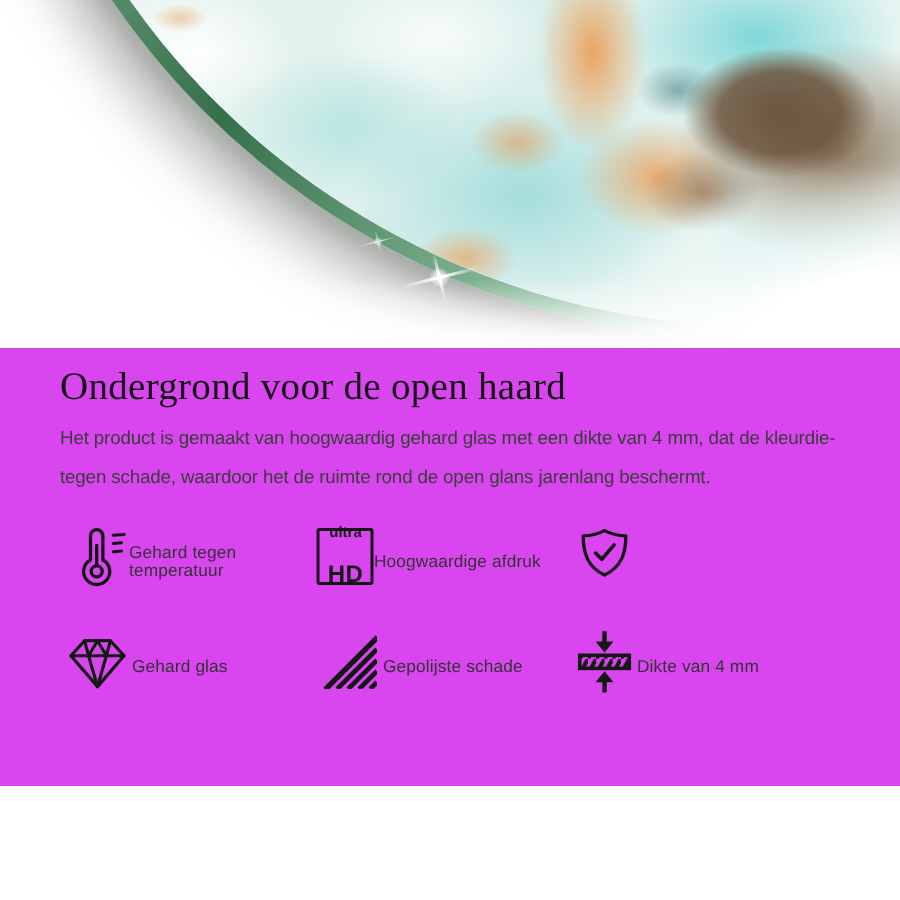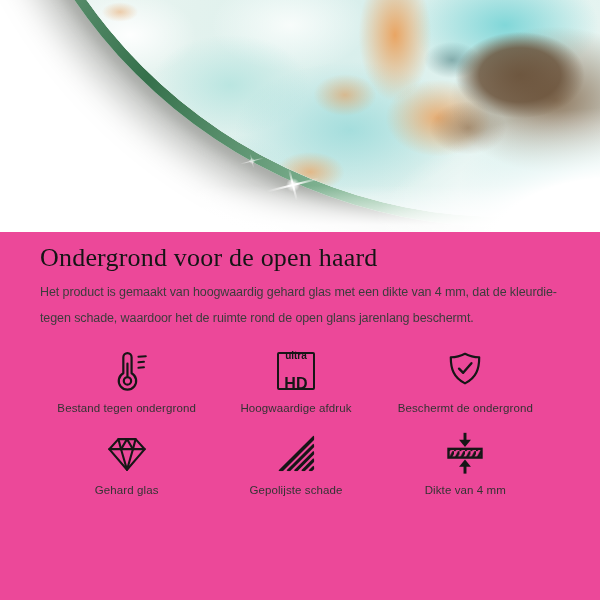--- a/index.html
+++ b/index.html
@@ -1,18 +1,18 @@
 <!DOCTYPE html>
 <html><head>
 <meta charset="utf-8">
 <style>
   * { margin:0; padding:0; box-sizing:border-box; }
   html,body { width:600px; height:600px; }
   body { background:#ffffff; font-family:"Liberation Sans", sans-serif; overflow:hidden; }
-  .page { position:relative; width:600px; height:600px; background:#ec4899; }
+  .page { position:relative; width:600px; height:524px; background:#d946ef; }
 
   
   .hero { position:relative; width:600px; height:232px; overflow:hidden; background:#fff; }
   .glass-edge {
     position:absolute; left:-17px; top:-817px; width:1044px; height:1044px; border-radius:50%;
     background: linear-gradient(115deg,#e8f2ea 0%,#9cc4a8 16%,#35704b 38%,#8fc0a0 56%,#e2f2e7 70%,#5d9b71 86%,#2f6b46 100%);
     box-shadow:-18px 20px 34px rgba(116,119,112,.48), -5px 7px 12px rgba(116,119,112,.30);
   }
   .glass-inner { position:absolute; inset:10px; border-radius:50%; overflow:hidden; background:#e9f4f1; }
   .marble {
@@ -56,21 +56,21 @@
   
   .content { padding:4px 40px 0 40px; }
   .page-title { font-family:"Liberation Serif", serif; font-weight:500; font-size:26px; line-height:32px;
     color:#151515; margin-top:6px; letter-spacing:.2px; }
   .page-title span { display:block; }
   .description { margin-top:5px; font-size:12.5px; line-height:26px; color:#3c3c3c; letter-spacing:-.1px; }
   .description span { display:block; white-space:nowrap; }
 
   
   .features { display:grid; grid-template-columns:1fr 1fr 1fr; row-gap:16px; margin-top:17px; padding:0 10px 0 2px; }
-  .feature { display:flex; flex-direction:column; align-items:center; }
+  .feature { display:flex; flex-direction:row; align-items:center; }
   .icon-wrap { height:46px; display:flex; align-items:center; justify-content:center; margin-bottom:8px; }
   .feature-label { font-size:11.5px; color:#333333; letter-spacing:.1px; }
   .uhd-box { width:38px; height:38px; border:2.5px solid #161616; border-radius:2px;
     display:flex; flex-direction:column; align-items:center; justify-content:center; line-height:1; color:#161616; }
   .uhd-top { font-size:10px; font-weight:700; }
   .uhd-bottom { font-size:16px; font-weight:800; margin-top:15px; letter-spacing:.3px; }
   svg.feat { display:block; }
 </style>
 </head>
 <body>
@@ -112,41 +112,40 @@
         <div class="icon-wrap">
           <svg class="feat" width="44" height="44" viewBox="0 0 48 48" fill="none" stroke="#161616" stroke-width="2.4" stroke-linecap="round" stroke-linejoin="round">
             <path d="M20 26.5 V9 a4.5 4.5 0 0 1 9 0 V26.5 a9.5 9.5 0 1 1 -9 0 Z"></path>
             <circle cx="24.5" cy="34.8" r="4"></circle>
             <line x1="24.5" y1="16" x2="24.5" y2="30"></line>
             <line x1="36.5" y1="8.5" x2="44.5" y2="8" stroke-width="2.2"></line>
             <line x1="36.5" y1="14.5" x2="42.5" y2="14" stroke-width="2.2"></line>
             <line x1="36.5" y1="20.5" x2="42.5" y2="20" stroke-width="2.2"></line>
           </svg>
         </div>
-        <div class="feature-label">Bestand tegen ondergrond</div>
+        <div class="feature-label">Gehard tegen temperatuur</div>
       </div>
 
       <div class="feature">
         <div class="icon-wrap">
           <div class="uhd-box">
             <span class="uhd-top">ultra</span>
             <span class="uhd-bottom">HD</span>
           </div>
         </div>
         <div class="feature-label">Hoogwaardige afdruk</div>
       </div>
 
       <div class="feature">
         <div class="icon-wrap">
           <svg class="feat" width="44" height="44" viewBox="0 0 48 48" fill="none" stroke="#161616" stroke-width="2.4" stroke-linecap="round" stroke-linejoin="round">
             <path d="M8.5 9 C13.5 9 19.2 7.7 24 5.2 C28.8 7.7 34.5 9 39.5 9 C39.5 21.6 36.4 31.5 24 37.5 C11.6 31.5 8.5 21.6 8.5 9 Z"></path>
             <polyline points="17.5 21.5 22 26 31 15.5" stroke-width="2.6"></polyline>
           </svg>
         </div>
-        <div class="feature-label">Beschermt de ondergrond</div>
       </div>
 
       <div class="feature">
         <div class="icon-wrap">
           <svg class="feat" width="46" height="44" viewBox="0 0 48 46" fill="none" stroke="#161616" stroke-width="2.2" stroke-linecap="round" stroke-linejoin="round">
             <path d="M15 8.5 L33 8.5 L42.5 19 L24 40.5 L5.5 19 Z"></path>
             <line x1="5.5" y1="19" x2="42.5" y2="19"></line>
             <line x1="15" y1="8.5" x2="17.8" y2="19"></line>
             <line x1="24" y1="8.5" x2="17.8" y2="19"></line>
             <line x1="24" y1="8.5" x2="30.2" y2="19"></line>

